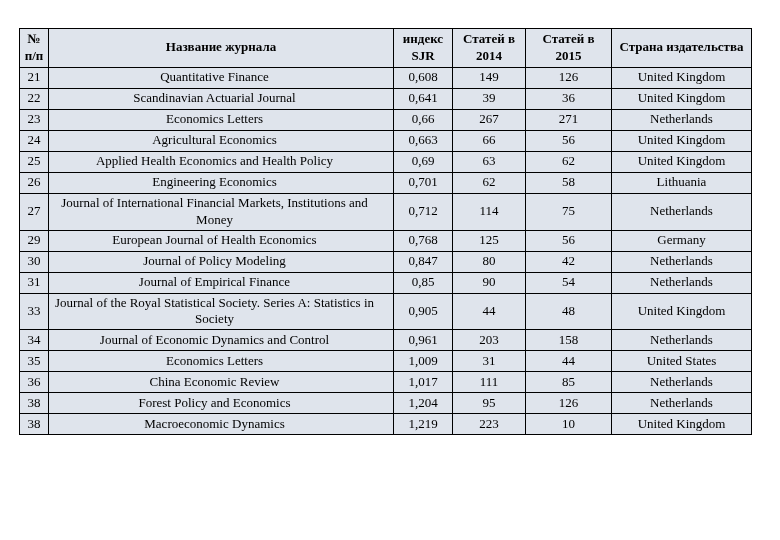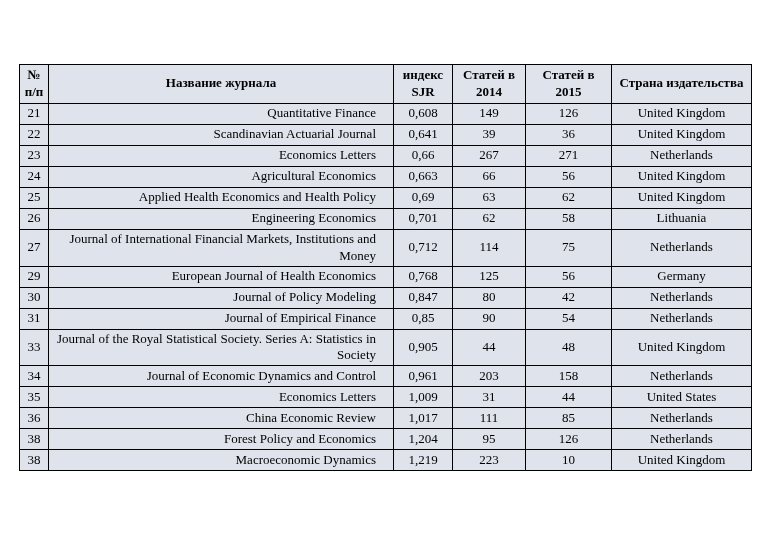--- a/index.html
+++ b/index.html
@@ -18,21 +18,20 @@
     height: 540px;
     position: relative;
     background: var(--page-bg);
     font-family: "Liberation Serif", "DejaVu Serif", serif;
     color: var(--text-color);
   }
   .slide {
     position: absolute;
     inset: 0;
     background: var(--page-bg);
-    margin-top: 36px;
   }
   table.journals-table {
     position: absolute;
     left: 19px;
     top: 28px;
     width: 732px;
     border-collapse: collapse;
     table-layout: fixed;
   }
   .journals-table th,
@@ -61,21 +60,21 @@
   .col-y2015  { width: 86px; }
   .col-country{ width: 140px; }
   td.cell-num,
   td.cell-sjr,
   td.cell-2014,
   td.cell-2015,
   td.cell-country {
     text-align: center;
   }
   td.cell-journal {
-    text-align: right;
+    text-align: center;
     padding-left: 4px;
     padding-right: 17px;
   }
 </style>
 </head>
 <body>
 
 <div class="slide">
   <table class="journals-table">
     <colgroup>

